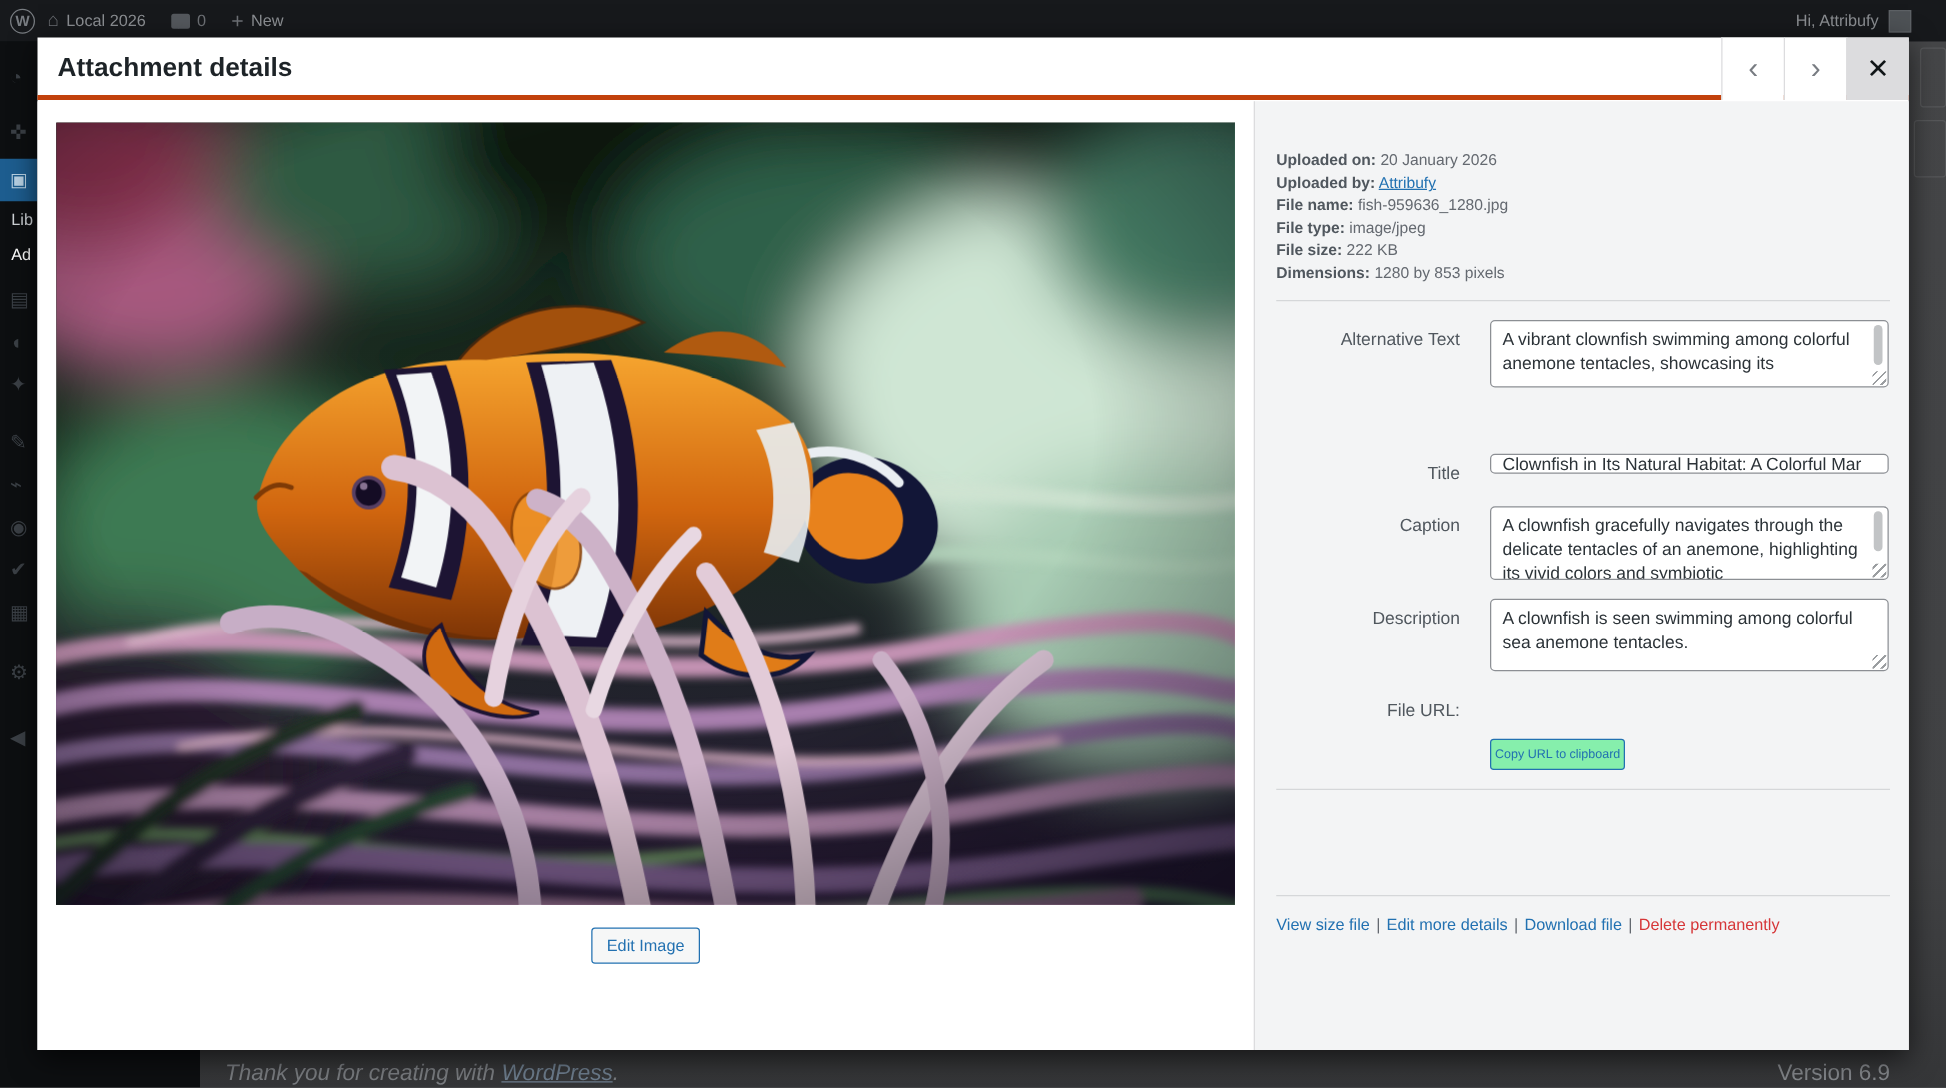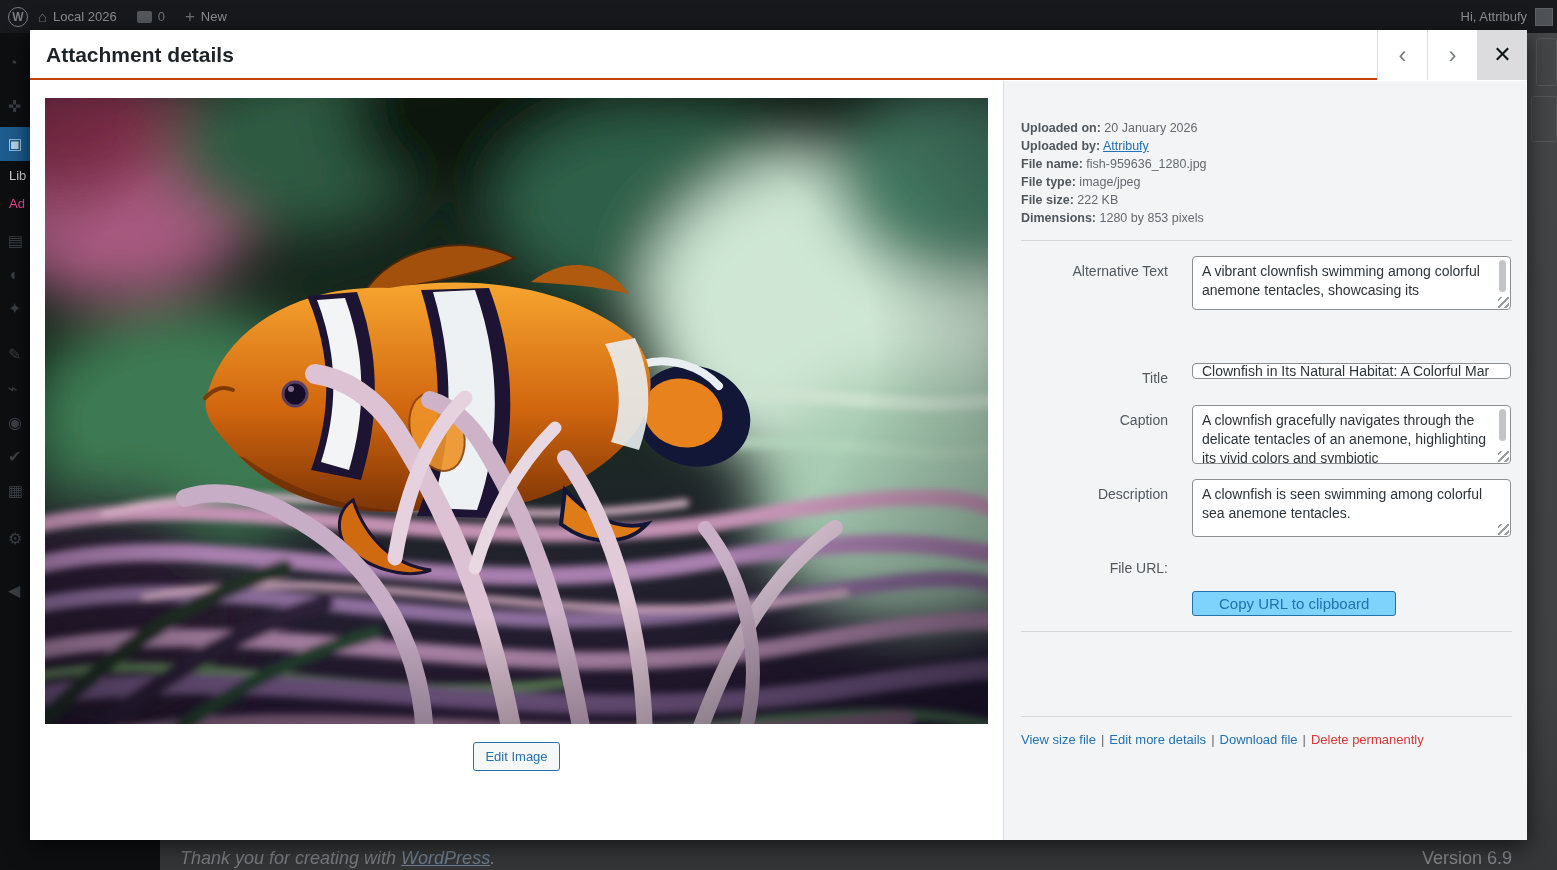--- a/index.html
+++ b/index.html
@@ -21,34 +21,34 @@
   .adminbar { position:absolute; left:0; top:0; width:1557px; height:33px; background:#17191c;
               color:#8b8e92; font-size:13px; display:flex; align-items:center; z-index:5; }
   .ab-item { display:flex; align-items:center; gap:6px; padding:0 10px; height:100%; cursor:pointer; }
   .wp-logo { width:20px; height:20px; border:1.5px solid #797d82; border-radius:50%;
              display:flex; align-items:center; justify-content:center; font-size:12px; font-weight:bold;
              color:#797d82; margin-left:8px; }
   .ab-icon { font-size:15px; color:#6d7075; }
   .bubble { width:15px; height:12px; background:#54585d; border-radius:2px; position:relative; }
   .bubble:after { content:""; position:absolute; left:3px; bottom:-4px; border:4px solid transparent;
                   border-top-color:#54585d; border-left-width:3px; border-right-width:3px; }
-  .ab-right { margin-left:auto; display:flex; align-items:center; gap:8px; padding-right:4px; }
+  .ab-right { margin-left:auto; display:flex; align-items:center; gap:8px; padding-right:28px; }
   .avatar { width:18px; height:18px; background:#4e5256; border:1px solid #5d6165; }
 
   
   .side-strip { position:absolute; left:0; top:33px; width:30px; bottom:0; overflow:hidden; z-index:4; }
   .side-ic { position:absolute; left:8px; width:22px; color:#3b4046; font-size:16px; line-height:1; }
   .side-media { position:absolute; left:0; width:30px; height:34px; background:#1d5d8f; color:#b9d2e4;
                 font-size:15px; display:flex; align-items:center; padding-left:8px; }
   .side-txt { position:absolute; left:9px; font-size:13px; }
 
   
   .modal { position:absolute; left:30px; top:30px; width:1497px; height:810px; background:#fff;
            box-shadow:0 6px 22px rgba(0,0,0,.65); z-index:10; }
-  .modal-header { position:absolute; left:0; top:0; right:0; height:50px; border-bottom:2px solid #c2410c; }
+  .modal-header { position:absolute; left:0; top:0; right:0; height:50px; border-bottom:4px solid #c2410c; }
   .modal-title { position:absolute; left:16px; top:13px; font-size:21px; font-weight:700; color:#1d2327; }
   .nav-btn { position:absolute; top:0; width:50px; height:50px; background:#fff; border:none;
              border-left:1px solid #dcdcde; font-size:24px; color:#787c82; cursor:pointer;
              display:flex; align-items:center; justify-content:center; }
   .nav-prev { right:100px; } .nav-next { right:50px; }
   .nav-close { right:0; background:#dcdcde; color:#101517; font-size:22px; }
 
   
   .media-frame { position:absolute; left:0; top:51px; width:973px; bottom:0; background:#fff; }
   .photo { position:absolute; left:15px; top:17px; width:943px; height:626px; overflow:hidden;
@@ -73,22 +73,22 @@
              padding:5px 9px; line-height:19px; }
   textarea.f-input { resize:none; overflow:hidden; }
   .scroll-thumb { position:absolute; width:7px; height:32px; border-radius:4px; background:#c2c4c6; cursor:pointer; }
   .resize-grip { position:absolute; width:11px; height:11px; cursor:nwse-resize;
       background:repeating-linear-gradient(135deg,transparent 0 2px,#9b9ea1 2px 3.5px,transparent 3.5px 5px); }
 
   .help { position:absolute; left:171px; width:320px; font-size:12.5px; line-height:17px; color:#646970; }
   .help a { color:#2271b1; }
 
   .readonly-input { background:#eeeeef; }
-  .copy-btn { position:absolute; left:171px; height:25px; padding:0 26px; background:#7dd3fc;
-              border:1px solid #2271b1; border-radius:3px; color:#2271b1; font-size:15px; cursor:pointer; }
+  .copy-btn { position:absolute; left:171px; height:25px; padding:0 3px; background:#86efac;
+              border:1px solid #2271b1; border-radius:3px; color:#2271b1; font-size:10px; cursor:pointer; }
 
   .generate-btn { position:absolute; left:0; width:491px; height:28px; background:#2f7cb5;
                   border:1px solid #2268a5; border-radius:4px; color:#fff; font-size:13.5px;
                   font-weight:600; cursor:pointer; }
   .success { position:absolute; left:0; width:491px; text-align:center; font-size:13.5px; color:#2271b1; }
   .check { display:inline-block; width:15px; height:15px; background:#3fae49; border-radius:3px;
            color:#fff; font-size:11px; line-height:15px; text-align:center; vertical-align:-2px;
            margin-right:6px; font-weight:bold; }
   .action-links { position:absolute; left:0; font-size:13px; color:#646970; }
   .action-links a { color:#2271b1; text-decoration:none; cursor:pointer; }
@@ -127,21 +127,21 @@
       <span>Hi, Attribufy</span>
       <span class="avatar"></span>
     </div>
   </div>
 
   <div class="side-strip">
     <span class="side-ic" style="top:22px;">◔</span>
     <span class="side-ic" style="top:66px;">✜</span>
     <div class="side-media" style="top:94px;">▣</div>
     <span class="side-txt" style="top:135px; color:#cfd3d7;">Lib</span>
-    <span class="side-txt" style="top:163px; color:#ec4899;">Ad</span>
+    <span class="side-txt" style="top:163px; color:#ffffff;">Ad</span>
     <span class="side-ic" style="top:200px;">▤</span>
     <span class="side-ic" style="top:234px;">◖</span>
     <span class="side-ic" style="top:268px;">✦</span>
     <span class="side-ic" style="top:314px;">✎</span>
     <span class="side-ic" style="top:348px;">⌁</span>
     <span class="side-ic" style="top:382px;">◉</span>
     <span class="side-ic" style="top:416px;">✔</span>
     <span class="side-ic" style="top:450px;">▦</span>
     <span class="side-ic" style="top:498px;">⚙</span>
     <span class="side-ic" style="top:550px;">◀</span>

